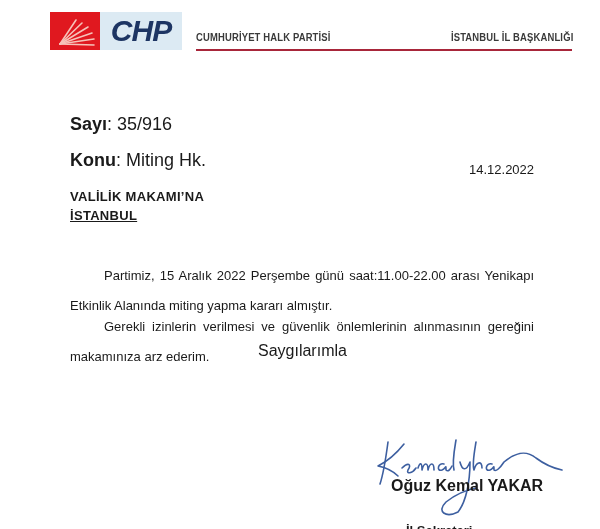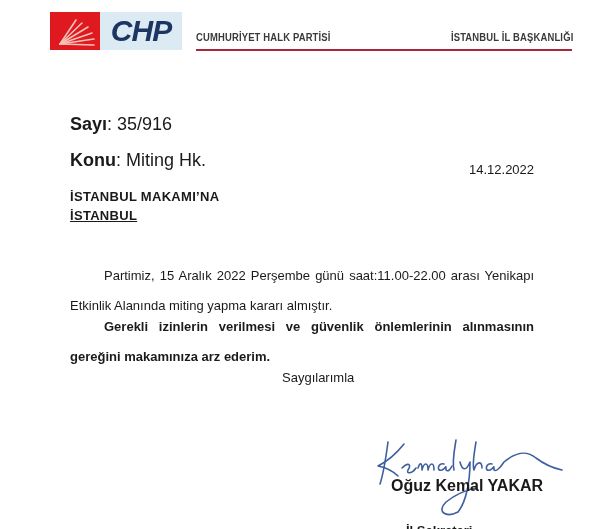--- a/index.html
+++ b/index.html
@@ -10,21 +10,21 @@
   .logo-blue span { font-family:"Liberation Sans", sans-serif; font-weight:bold; font-style:italic; font-size:30px; color:#1d3563; letter-spacing:-1px; }
   .hdr-left { position:absolute; left:196px; top:31px; font-family:"Liberation Sans", sans-serif; font-weight:bold; font-size:11.5px; color:#3a3a3a; transform:scaleX(0.82); transform-origin:left center; letter-spacing:0.2px; }
   .hdr-right { position:absolute; right:27px; top:31px; font-family:"Liberation Sans", sans-serif; font-weight:bold; font-size:11.5px; color:#3a3a3a; transform:scaleX(0.82); transform-origin:right center; letter-spacing:0.2px; }
   .hdr-line { position:absolute; left:196px; top:49px; width:376px; height:1.5px; background:#a8263a; }
   .meta { position:absolute; left:70px; font-size:18px; }
   .meta b { font-weight:bold; }
   .date { position:absolute; left:469px; top:114px; font-size:13px;margin-top:48px; }
   .addr { position:absolute; left:70px; font-size:13px; font-weight:bold; letter-spacing:0.3px; }
   .para { position:absolute; left:70px; width:464px; font-size:13px; line-height:30px; text-align:justify; }
   .indent { display:inline-block; width:34px; }
-  .closing { position:absolute; left:258px; top:370px; font-size:13px;margin-left:24px; }
+  .closing { position:absolute; left:258px; top:342px; font-size:16px; }
   .sig { position:absolute; left:366px; top:432px; }
   .signame { position:absolute; left:391px; top:477px; font-size:16px; font-weight:bold; }
   .sigtitle { position:absolute; left:406px; top:523px; font-size:13px; font-weight:bold; }
 </style>
 </head>
 <body>
 
 <div class="logo">
   <div class="logo-red">
     <svg width="50" height="38" viewBox="0 0 50 38">
@@ -48,27 +48,27 @@
 <div class="hdr-line"></div>
 
 <div class="meta" style="top:114px;">
   <b>Sayı</b><span>: 35/916</span>
 </div>
 <div class="meta" style="top:150px;">
   <b>Konu</b><span>: Miting Hk.</span>
 </div>
 <div class="date">14.12.2022</div>
 
-<div class="addr" style="top:189px;">İSTANBUL MAKAMI’NA</div>
+<div class="addr" style="top:189px;">VALİLİK MAKAMI’NA</div>
 <div class="addr" style="top:208px; text-decoration:underline;">İSTANBUL</div>
 
 <div class="para" style="top:261px;">
   <span class="indent"></span><span>Partimiz, 15 Aralık 2022 Perşembe günü saat:11.00-22.00 arası Yenikapı Etkinlik Alanında miting yapma kararı almıştır.</span>
 </div>
-<div class="para" style="top:312px;font-weight:bold;">
+<div class="para" style="top:312px;">
   <span class="indent"></span><span>Gerekli izinlerin verilmesi ve güvenlik önlemlerinin alınmasının gereğini makamınıza arz ederim.</span>
 </div>
 
 <div class="closing">Saygılarımla</div>
 
 <div class="sig">
   <svg width="200" height="90" viewBox="0 0 200 90">
     <g stroke="#3d5fa0" stroke-width="1.6" fill="none" stroke-linecap="round" stroke-linejoin="round">
       <path d="M22 10 C 20 25, 18 40, 14 52"></path>
       <path d="M38 12 C 30 22, 20 30, 12 34 C 22 36, 28 40, 32 44"></path>

